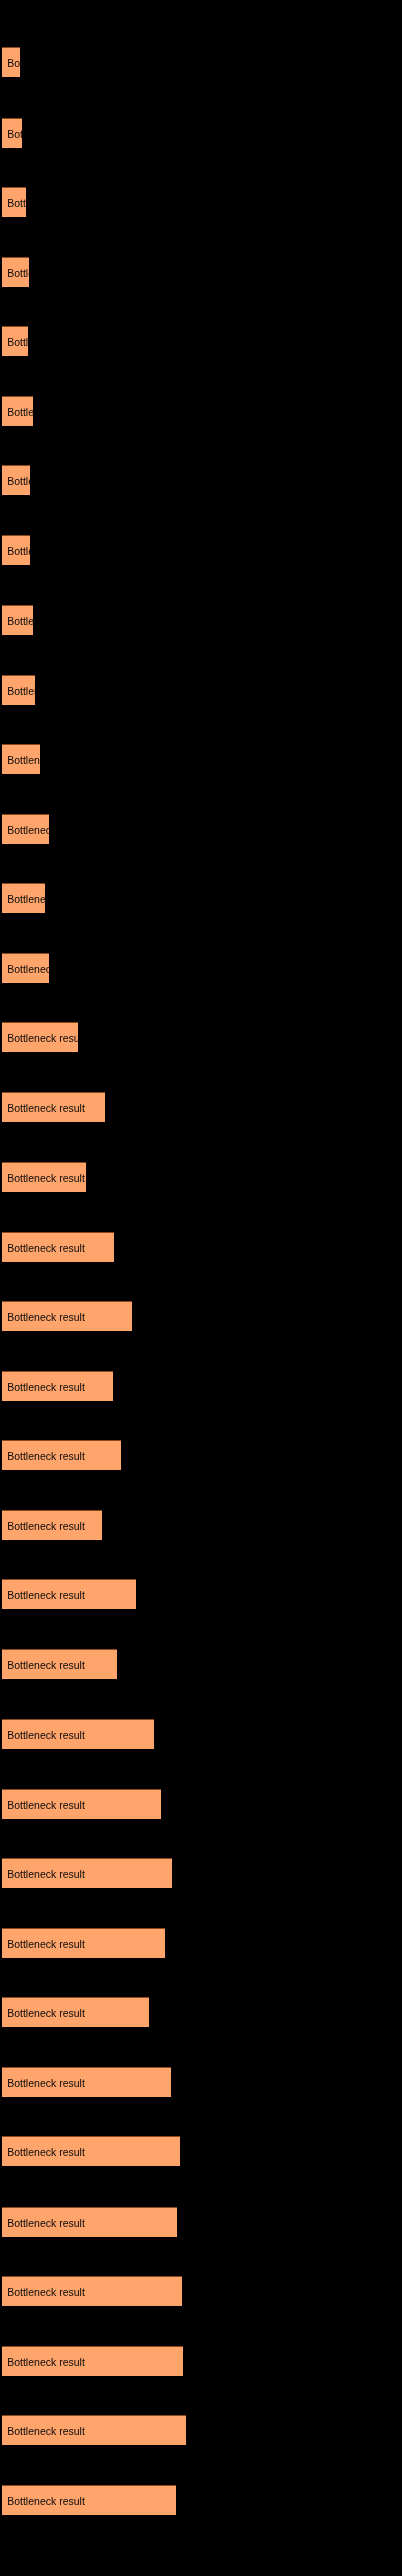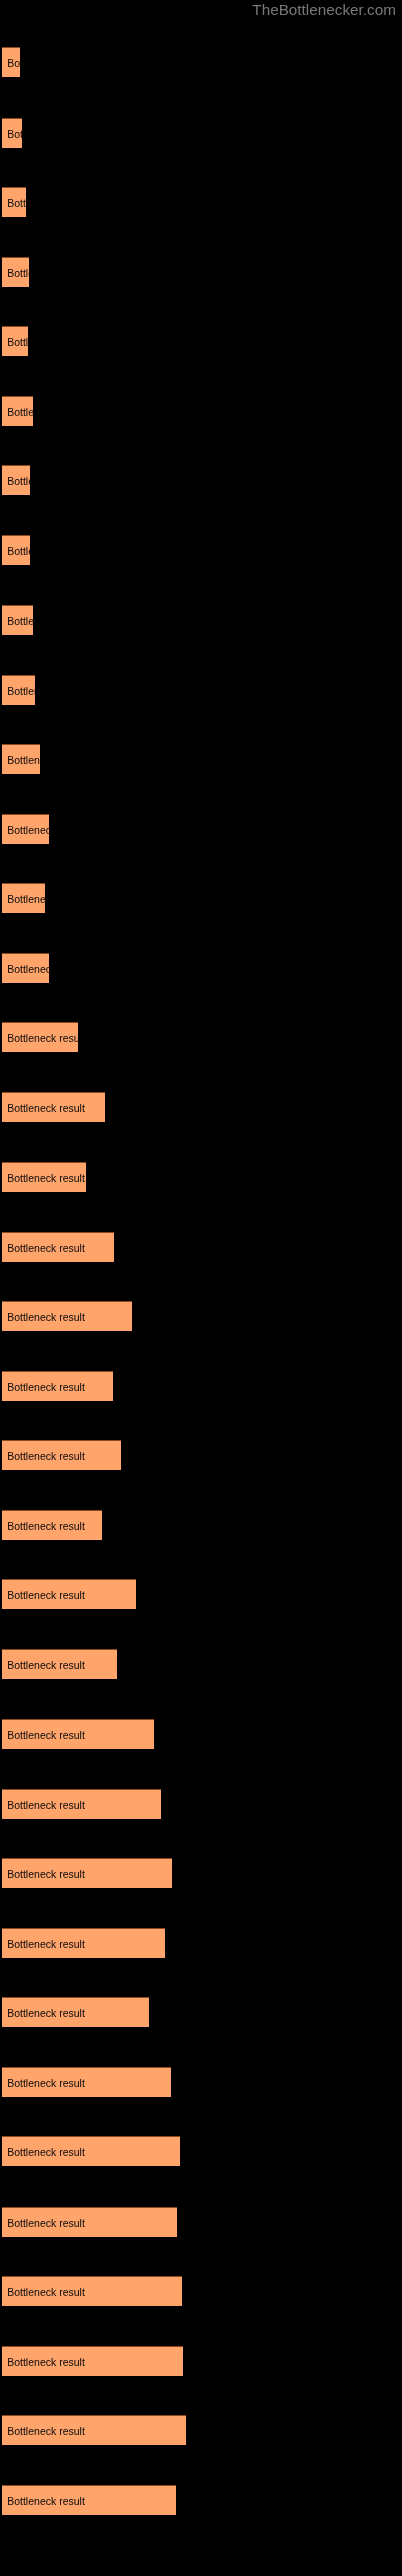--- a/index.html
+++ b/index.html
@@ -67,21 +67,20 @@
     color: #0a0a0a;
     white-space: nowrap;
     user-select: none;
   }
 </style>
 </head>
 <body>
 
 <div id="chart-root">
 
-  <div id="watermark">TheBottlenecker.com</div>
 
   <div id="bars-layer">
       <div class="bar" style="top: 47px; width: 17.7px; background: rgb(255, 164, 107); border-top-color: rgb(138, 74, 30);">
         <span class="bar-label" style="color: rgb(10, 10, 10);">Bottleneck result</span>
       </div>
       <div class="bar" style="top: 118px; width: 20px; background: rgb(255, 164, 107); border-top-color: rgb(138, 74, 30);">
         <span class="bar-label" style="color: rgb(10, 10, 10);">Bottleneck result</span>
       </div>
       <div class="bar" style="top: 187px; width: 24px; background: rgb(255, 164, 107); border-top-color: rgb(138, 74, 30);">
         <span class="bar-label" style="color: rgb(10, 10, 10);">Bottleneck result</span>

